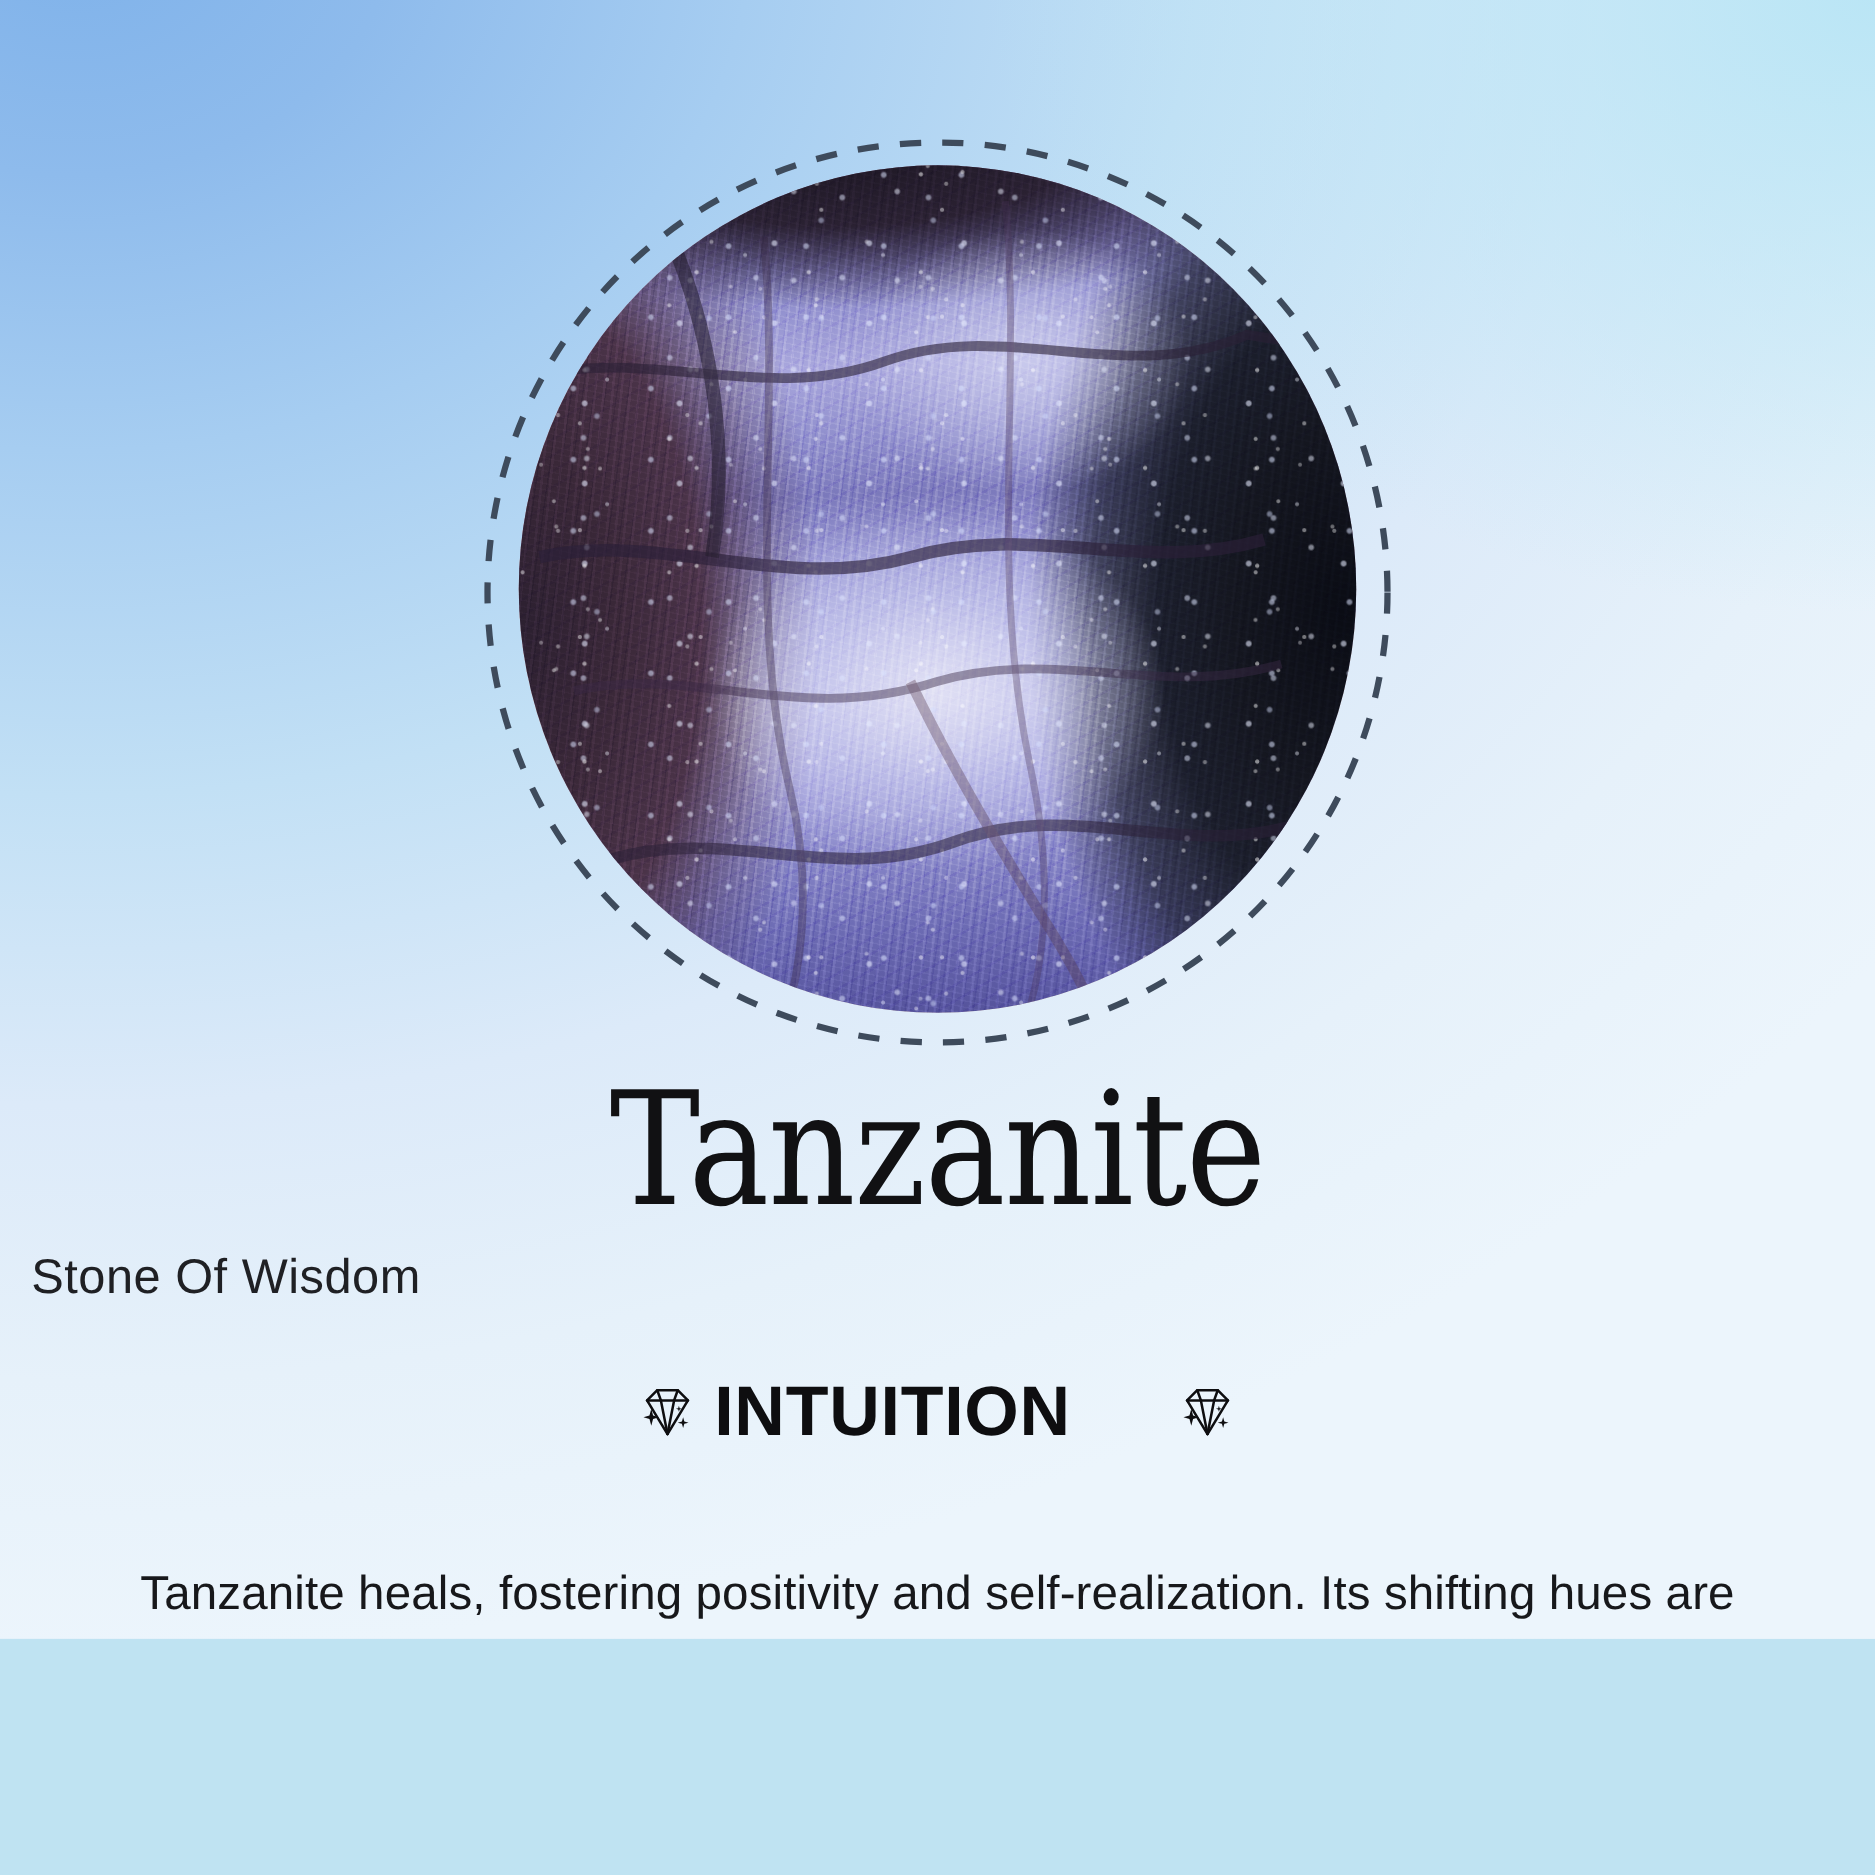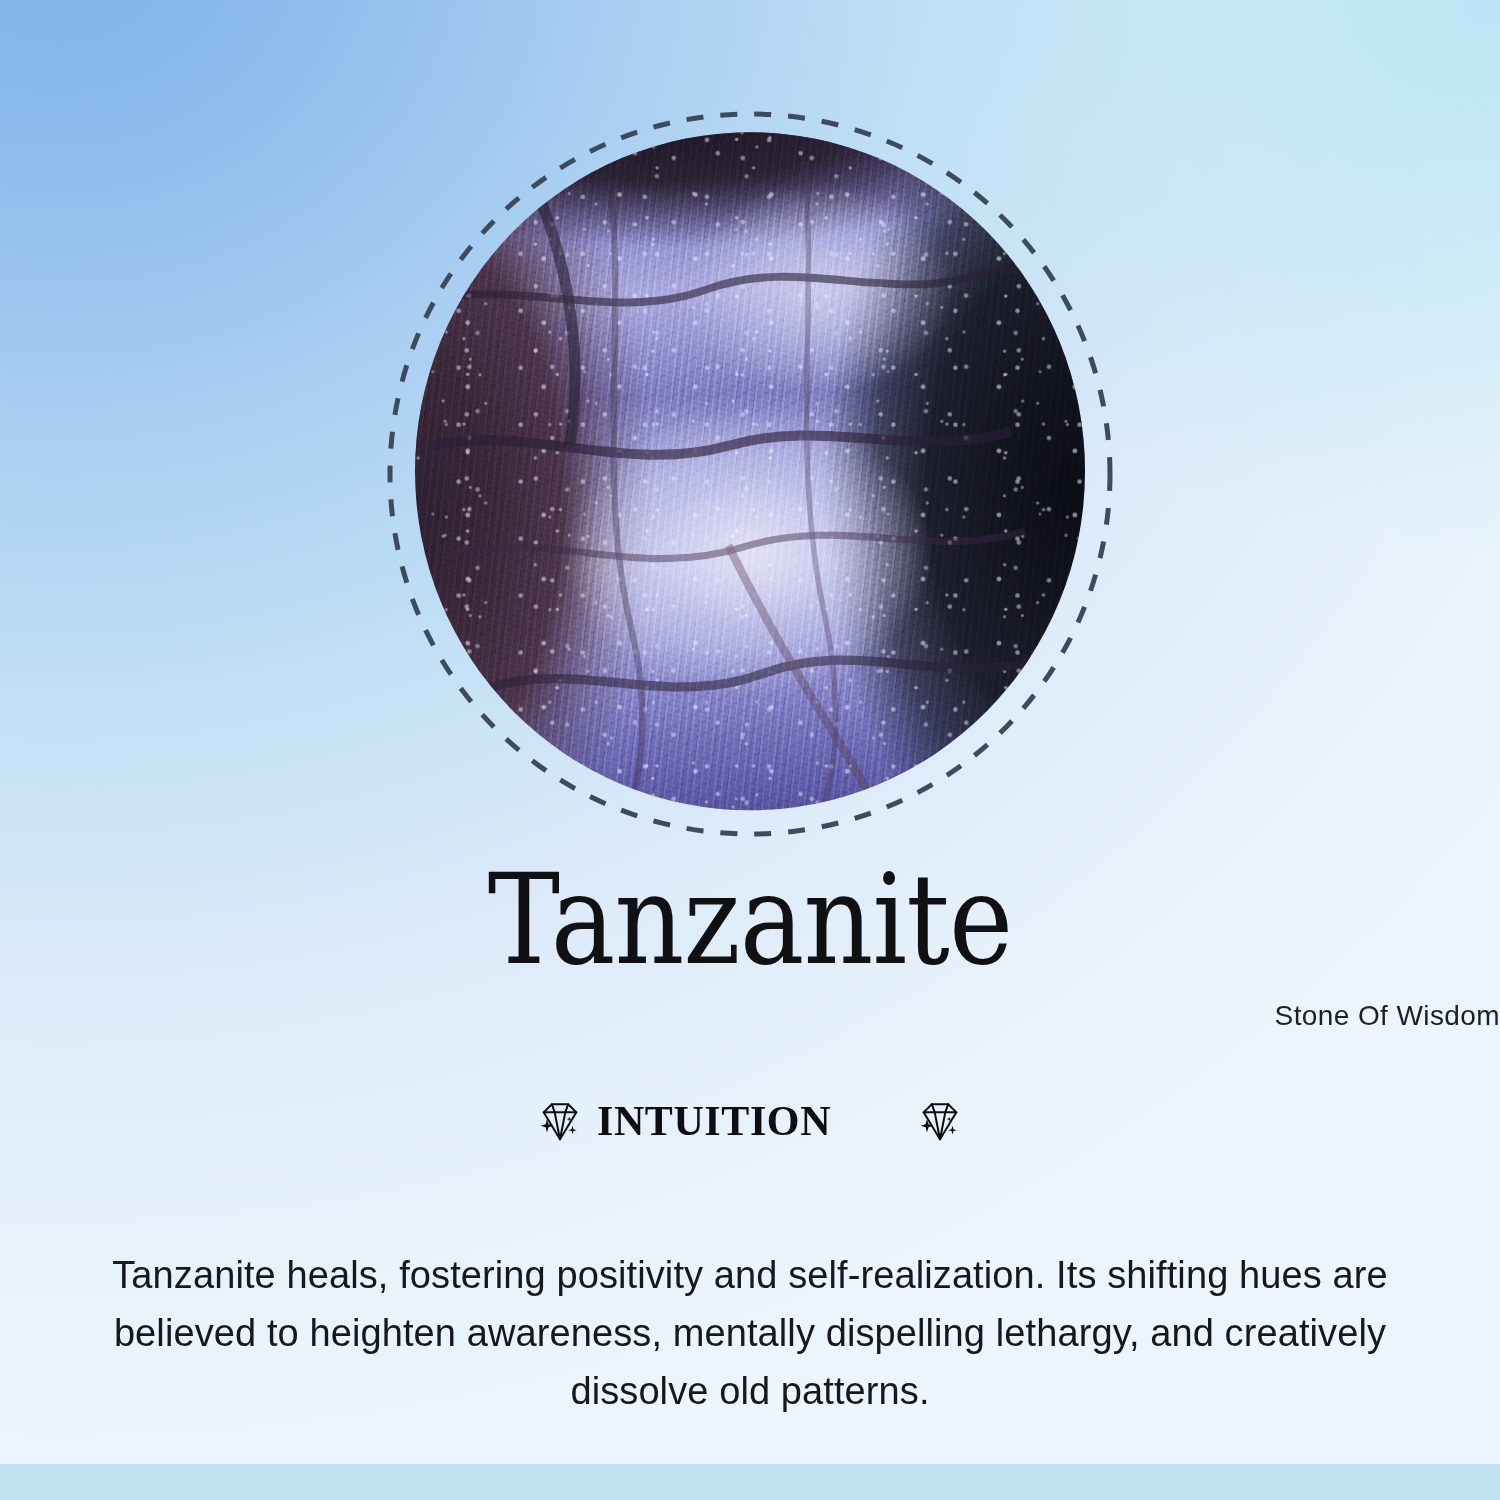--- a/index.html
+++ b/index.html
@@ -4,21 +4,21 @@
 <style>
   * { margin:0; padding:0; box-sizing:border-box; }
   html,body { width:1500px; height:1500px; }
   body {
     font-family: "Liberation Sans", sans-serif;
     background: #bfe3f2;
     overflow:hidden;
   }
   #card {
     position:relative;
-    width:1500px; height:1464px;
+    width:1500px; height:1311px;
     background:
       radial-gradient(120% 105% at 4% -4%, #7fb2ea 0%, #8ebbec 14%, #a6cdf1 30%, #c2e0f5 50%, #dceaf9 68%, #e6f1fa 84%, #ecf5fc 100%),
       linear-gradient(160deg, #86b4e8 0%, #a9cfef 32%, #cbe4f6 58%, #dfeaf8 80%, #e7f1fa 100%);
     background-blend-mode: normal;
     overflow:hidden;
   }
   
   #card::before{
     content:"";
     position:absolute; inset:0;
@@ -134,41 +134,41 @@
     font-family:"DejaVu Serif", "Liberation Serif", serif;
     font-size:126px;
     line-height:1.0;
     letter-spacing:-1px;
     color:#111113;
     transform:scaleX(.86);
     font-weight:400;
   }
   #subtitle{
     position:absolute; left:0; right:0; top:1000px;
-    text-align:right;
-    font-size:28px;
+    text-align:left;
+    font-size:39px;
     color:#1f2024;
     letter-spacing:.4px;
+    padding-left:25px;
   }
   #badges{
     position:absolute; left:0; right:0; top:1096px;
     display:flex;
     justify-content:center;
     align-items:center;
     gap:84px;
   }
   .badge{ display:flex; align-items:center; gap:12px; }
   .badge .gem{ width:50px; height:50px; flex:0 0 auto; display:block; }
   .badge .lbl{
-    font-size:42px;
+    font-size:56px;
     font-weight:700;
     letter-spacing:.6px;
     color:#0e0e10;
     white-space:nowrap;
-    font-family:Liberation Serif, serif;
   }
   #desc{
     position:absolute; left:96px; right:96px; top:1235px;
     text-align:center;
     font-size:38px;
     line-height:1.52;
     color:#17181b;
     letter-spacing:.1px;
     margin-top:12px;
   }

